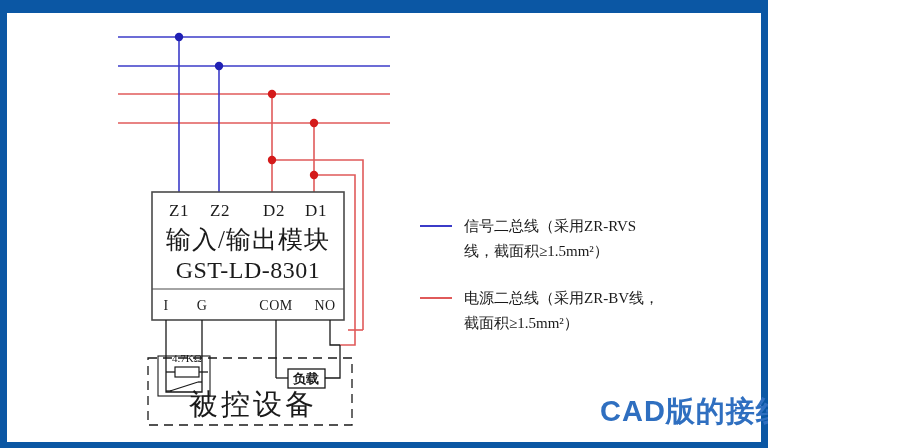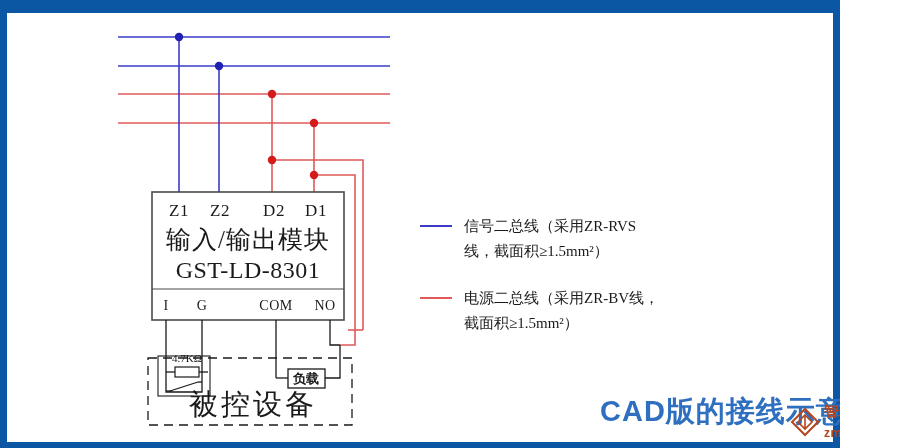--- a/index.html
+++ b/index.html
@@ -2,21 +2,21 @@
 <html><head>
 <meta charset="utf-8">
 <style>
   html, body {
     margin: 0;
     padding: 0;
     background: #ffffff;
   }
   #page {
     position: relative;
-    width: 840px;
+    width: 768px;
     height: 448px;
     background: #ffffff;
     overflow: hidden;
     font-family: "Liberation Serif", "DejaVu Serif", serif;
   }
   
   .frame-top, .frame-left, .frame-right, .frame-bottom {
     position: absolute;
     background: #0b57a4;
   }

